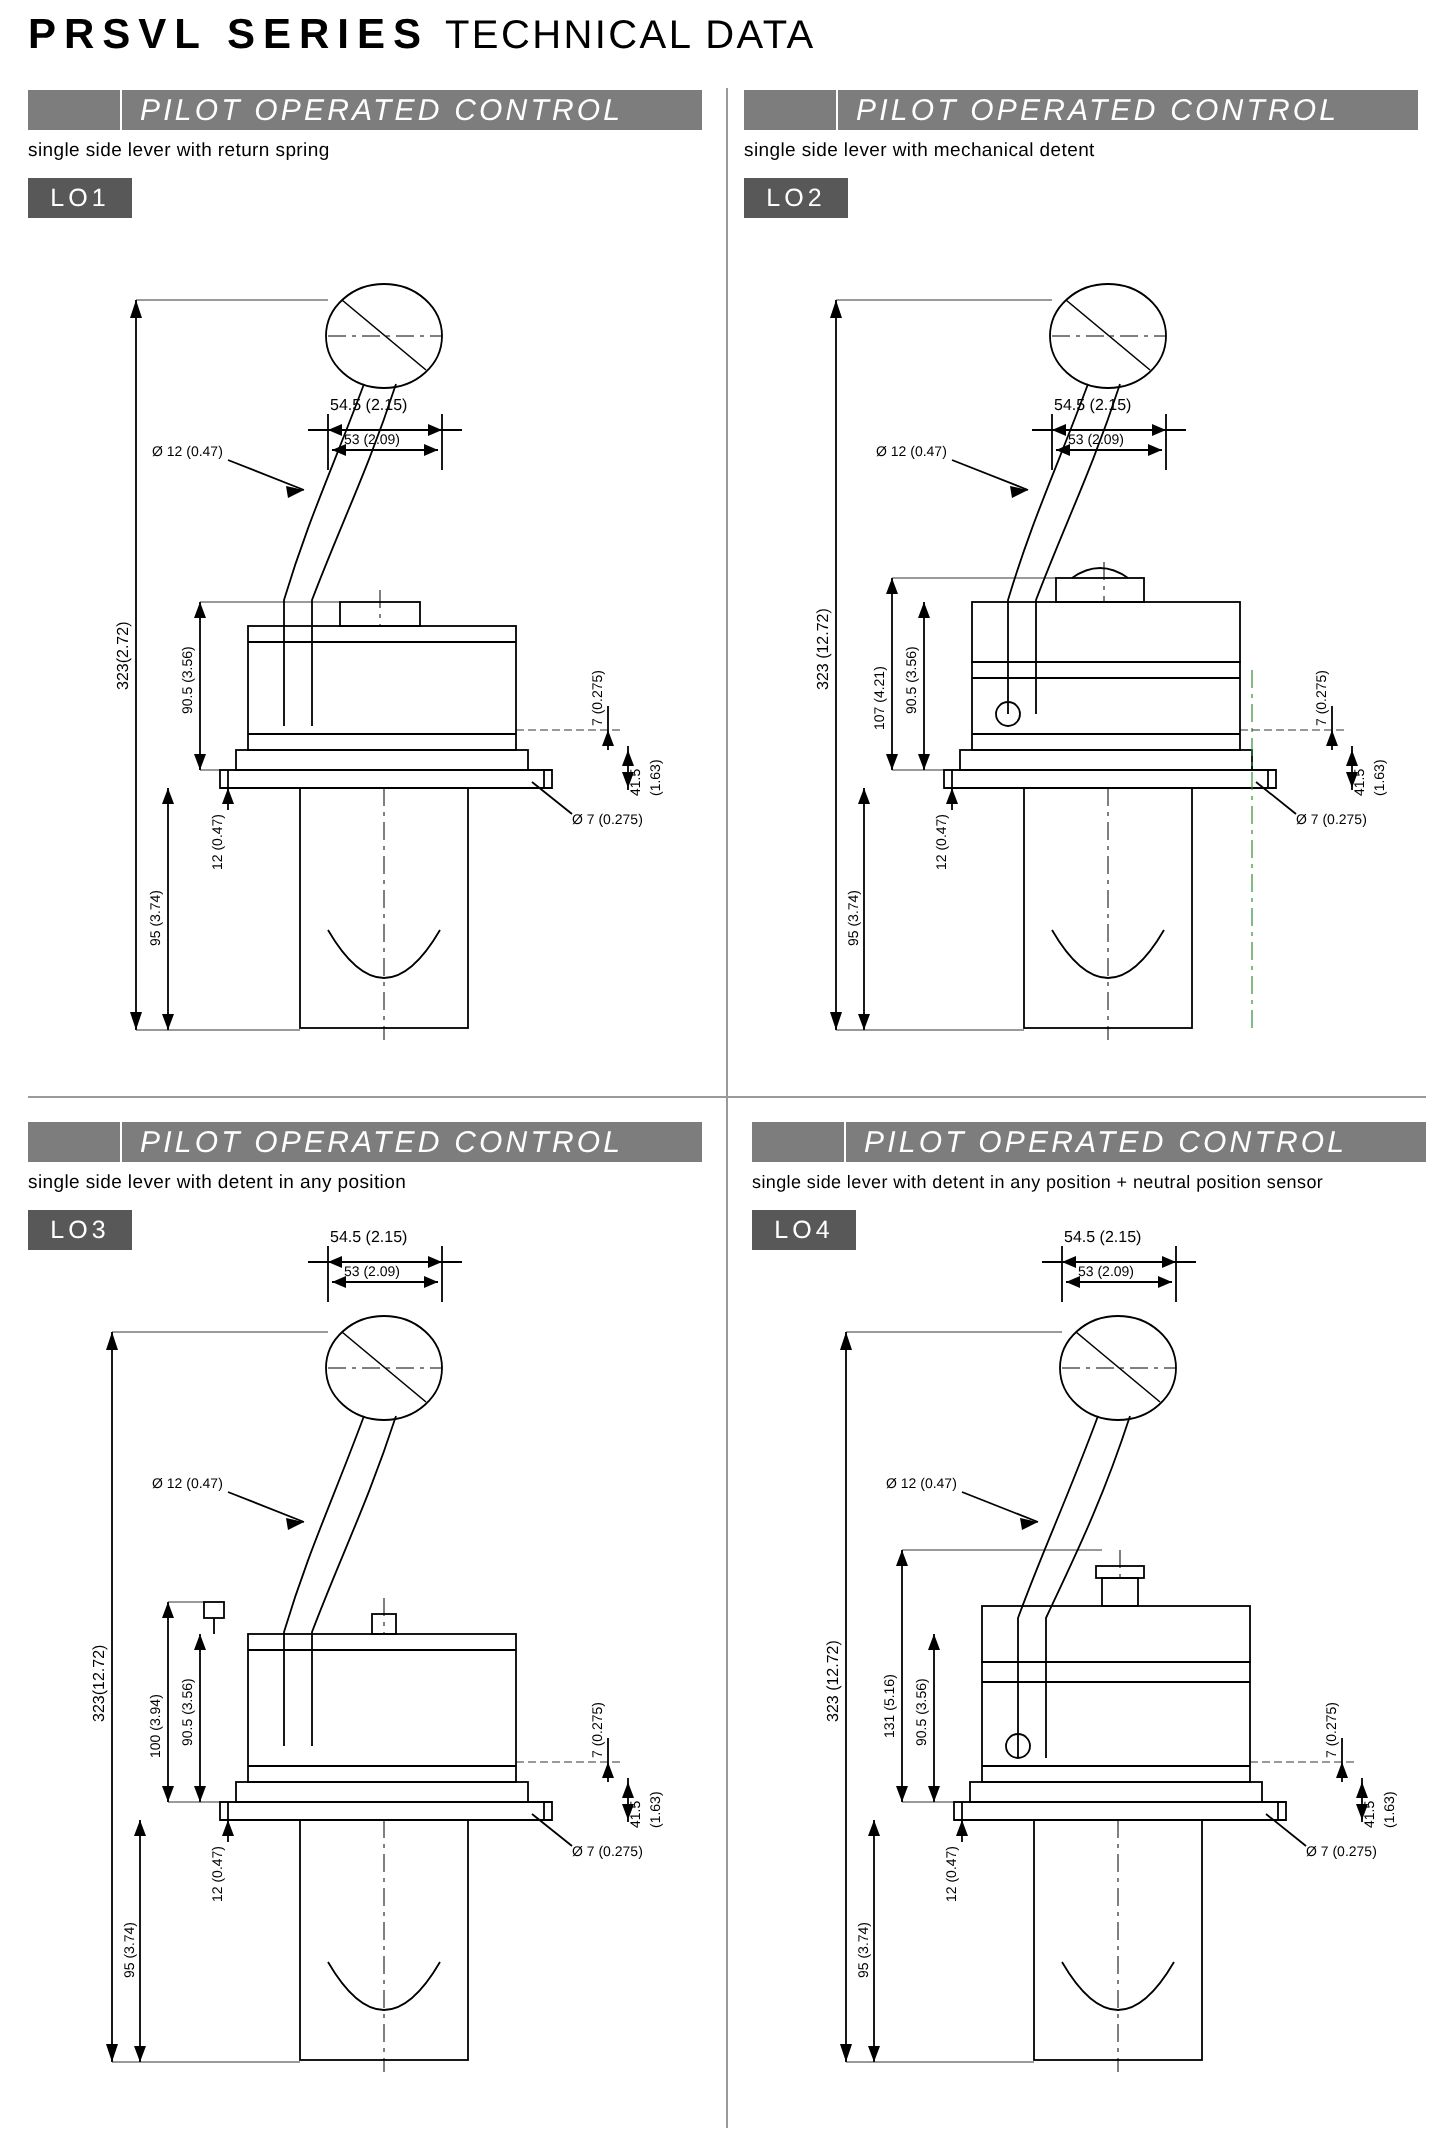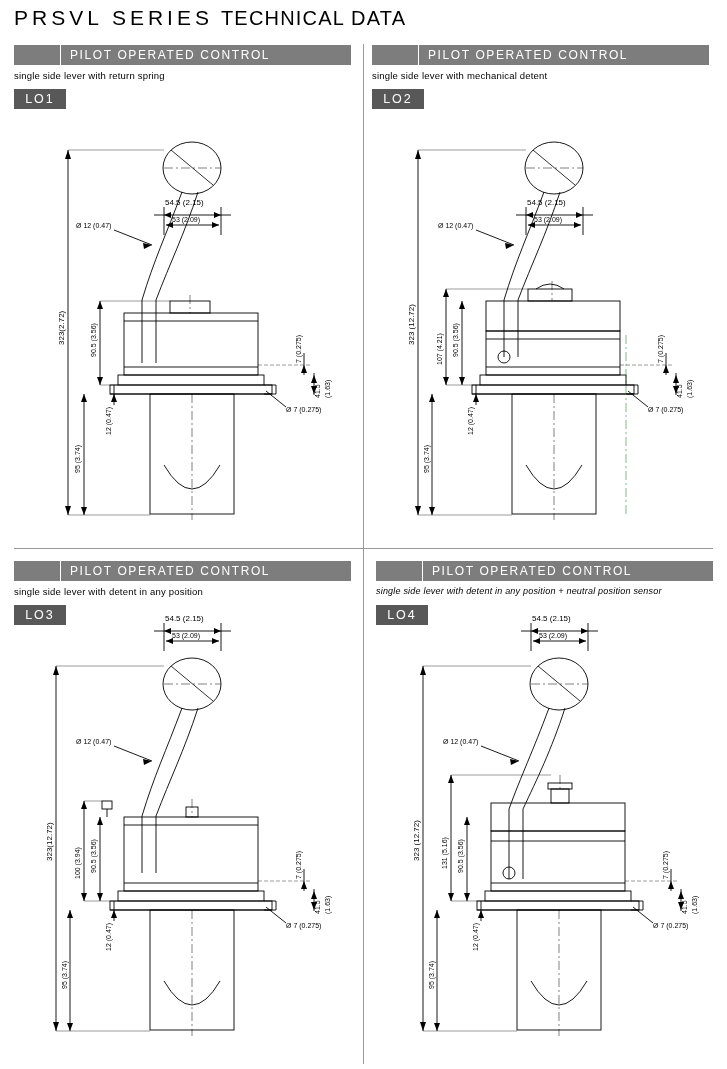--- a/index.html
+++ b/index.html
@@ -1,31 +1,31 @@
 <!DOCTYPE html>
 <html><head>
 <meta charset="utf-8">
 <style>
   html,body{margin:0;padding:0;background:#ffffff;}
   body{width:727px;height:1069px;position:relative;font-family:"Liberation Sans",sans-serif;color:#000;}
   .page{position:relative;width:727px;height:1069px;overflow:hidden;}
 
   
   .page-title{position:absolute;left:14px;top:6px;white-space:nowrap;}
-  .page-title .t1{font-size:21px;letter-spacing:4px;font-weight:400;}
+  .page-title .t1{font-size:21px;letter-spacing:4px;font-weight:700;}
   .page-title .t2{font-size:20px;letter-spacing:1.2px;font-weight:400;margin-left:8px;}
 
   
   .quad{position:absolute;}
   .q-hdr{position:relative;height:20px;background:#7d7d7d;}
   .q-code{position:absolute;left:0;top:0;width:52px;height:20px;background:#585858;color:#fff;
           font-size:12.5px;letter-spacing:2px;display:flex;align-items:center;justify-content:center;margin-top:44px;}
   .q-code-sep{position:absolute;left:46px;top:0;width:1px;height:20px;background:#ffffff;}
   .q-title{position:absolute;left:56px;top:0;height:20px;display:flex;align-items:center;
-           color:#ffffff;font-size:12px;letter-spacing:1.6px;}
+           color:#ffffff;font-size:15px;letter-spacing:1.6px;font-style:italic;}
   .q-sub{font-size:9.5px;margin-top:5px;letter-spacing:.2px;}
 
   
   .v-div{position:absolute;width:1px;background:#9a9a9a;}
   .h-div{position:absolute;height:1px;background:#9a9a9a;}
 
   .dwg{position:absolute;}
   svg{display:block;}
   .dim{font-family:"Liberation Sans",sans-serif;font-size:8px;}
   .dim7{font-family:"Liberation Sans",sans-serif;font-size:7px;}
@@ -316,21 +316,21 @@
     </g>
   </svg>
   </div>
 
   <div class="quad" style="left:376px;top:561px;width:337px;">
     <div class="q-hdr">
       <div class="q-code">LO4</div>
       <div class="q-code-sep"></div>
       <div class="q-title">PILOT OPERATED CONTROL</div>
     </div>
-    <div class="q-sub" style="font-size:9px;font-style:italic;">single side lever with detent in any position + neutral position sensor</div>
+    <div class="q-sub" style="font-size:9px;">single side lever with detent in any position + neutral position sensor</div>
   </div>
 
   <div class="dwg" style="left:376px;top:611px;">
   <svg width="340" height="450" viewBox="0 0 340 450">
     <g stroke="#000" fill="none" stroke-width="0.9">
       <line x1="155" y1="12" x2="155" y2="40"></line>
       <line x1="212" y1="12" x2="212" y2="40"></line>
       <line x1="145" y1="20" x2="222" y2="20"></line>
       <line x1="157" y1="30" x2="210" y2="30"></line>
       <path d="M155 20 l7 -3 v6 z" fill="#000" stroke="none"></path>

